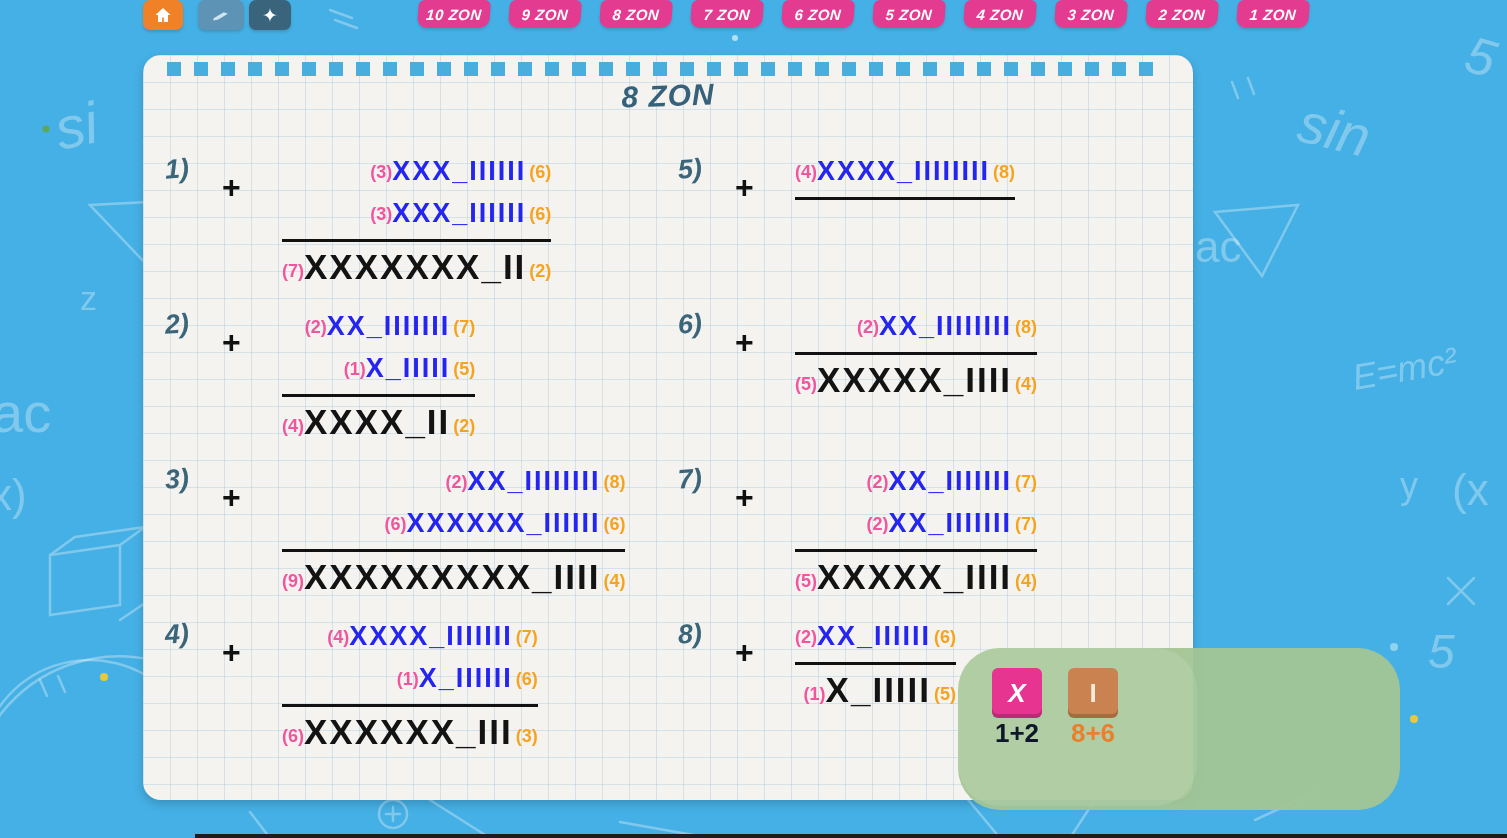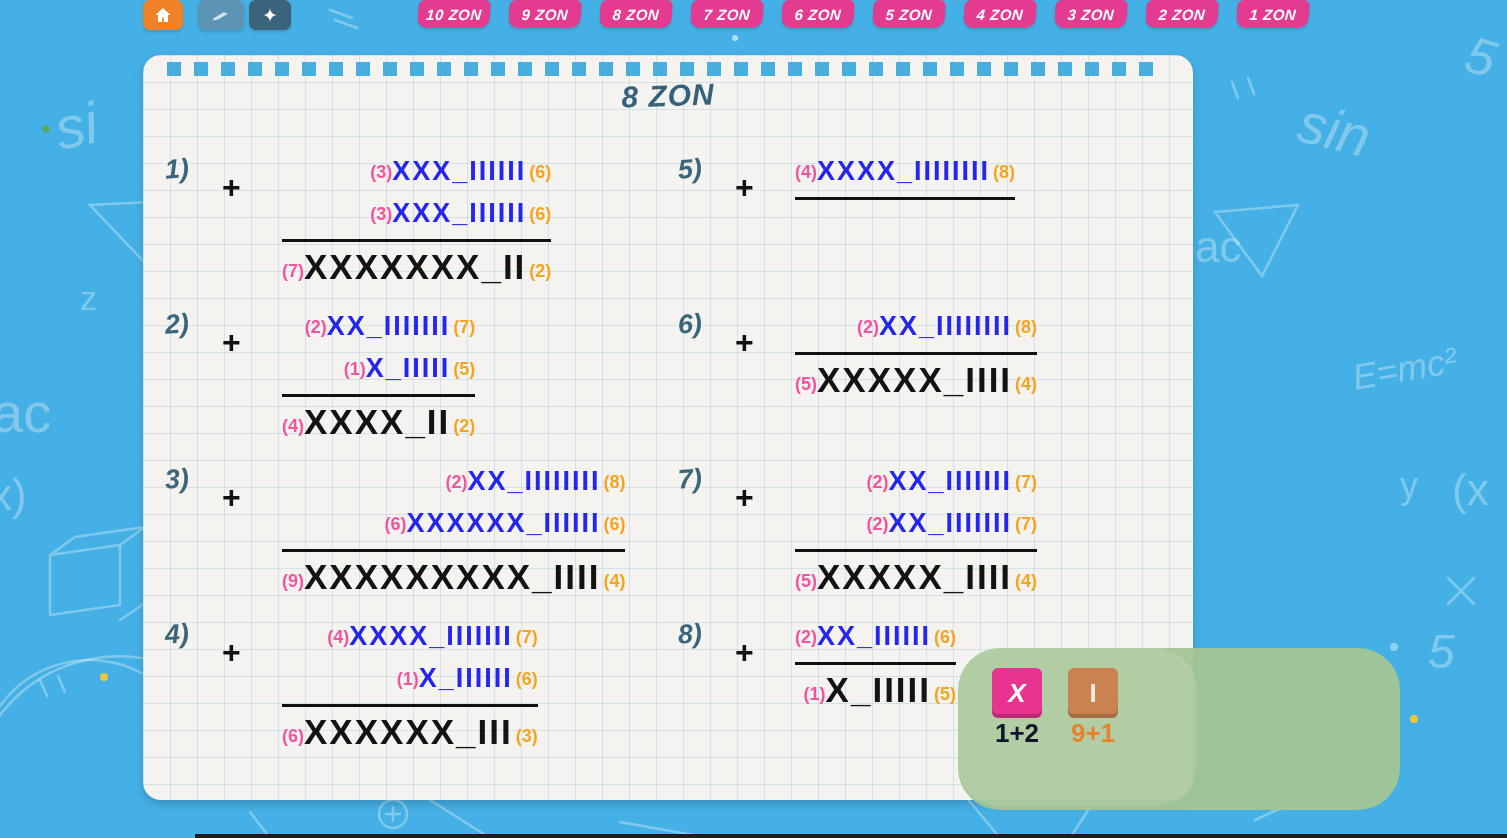--- a/index.html
+++ b/index.html
@@ -231,16 +231,16 @@
             </div></div>
         </div>
       </div>
   </div>
 
   <div id="tray-outer"></div>
   <div id="tray-inner"></div>
   <div class="tally-btn" id="btn-x">X</div>
   <div class="tally-btn" id="btn-i">I</div>
   <div class="tray-label" id="label-x">1+2</div>
-  <div class="tray-label" id="label-i">9+1</div>
+  <div class="tray-label" id="label-i">8+6</div>
 
   <div id="bottom-bar"></div>
 </div>
 
 </body></html>

